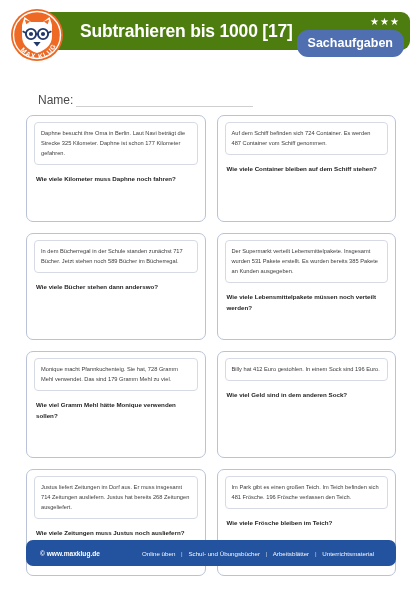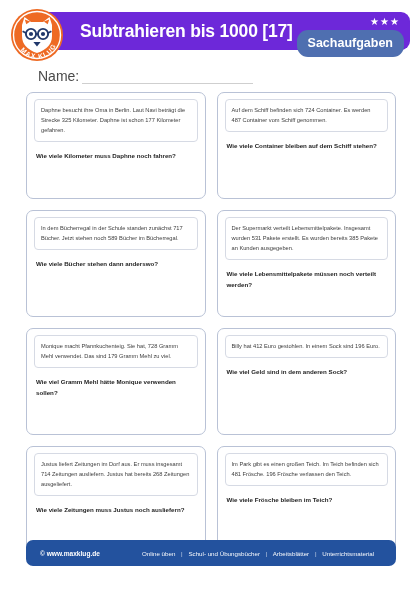--- a/index.html
+++ b/index.html
@@ -21,21 +21,21 @@
     position: relative;
     height: 56px;
     margin: 8px 10px 0 10px;
   }
   .header-bar {
     position: absolute;
     left: 28px;
     right: 0;
     top: 4px;
     height: 38px;
-    background: #6d28d9;
+    background: #4d7c0f;
     border-radius: 9px;
     display: flex;
     align-items: center;
   }
   .header-title {
     margin-left: 42px;
     color: #ffffff;
     font-size: 17.5px;
     font-weight: bold;
     letter-spacing: -0.2px;
@@ -74,24 +74,25 @@
   }
 
   
   .name-row {
     margin: 4px 0 0 38px;
     display: flex;
     align-items: flex-end;
     width: 215px;
   }
   .name-label {
-    font-size: 14px;
+    font-size: 12px;
     color: #4a4a4a;
     white-space: nowrap;
     padding-right: 3px;
+    margin-top: 25px;
   }
   .name-line {
     flex: 1;
     border-bottom: 1px solid #cfcfcf;
     height: 9px;
   }
 
   
   .grid {
     margin: 8px 24px 0 26px;

